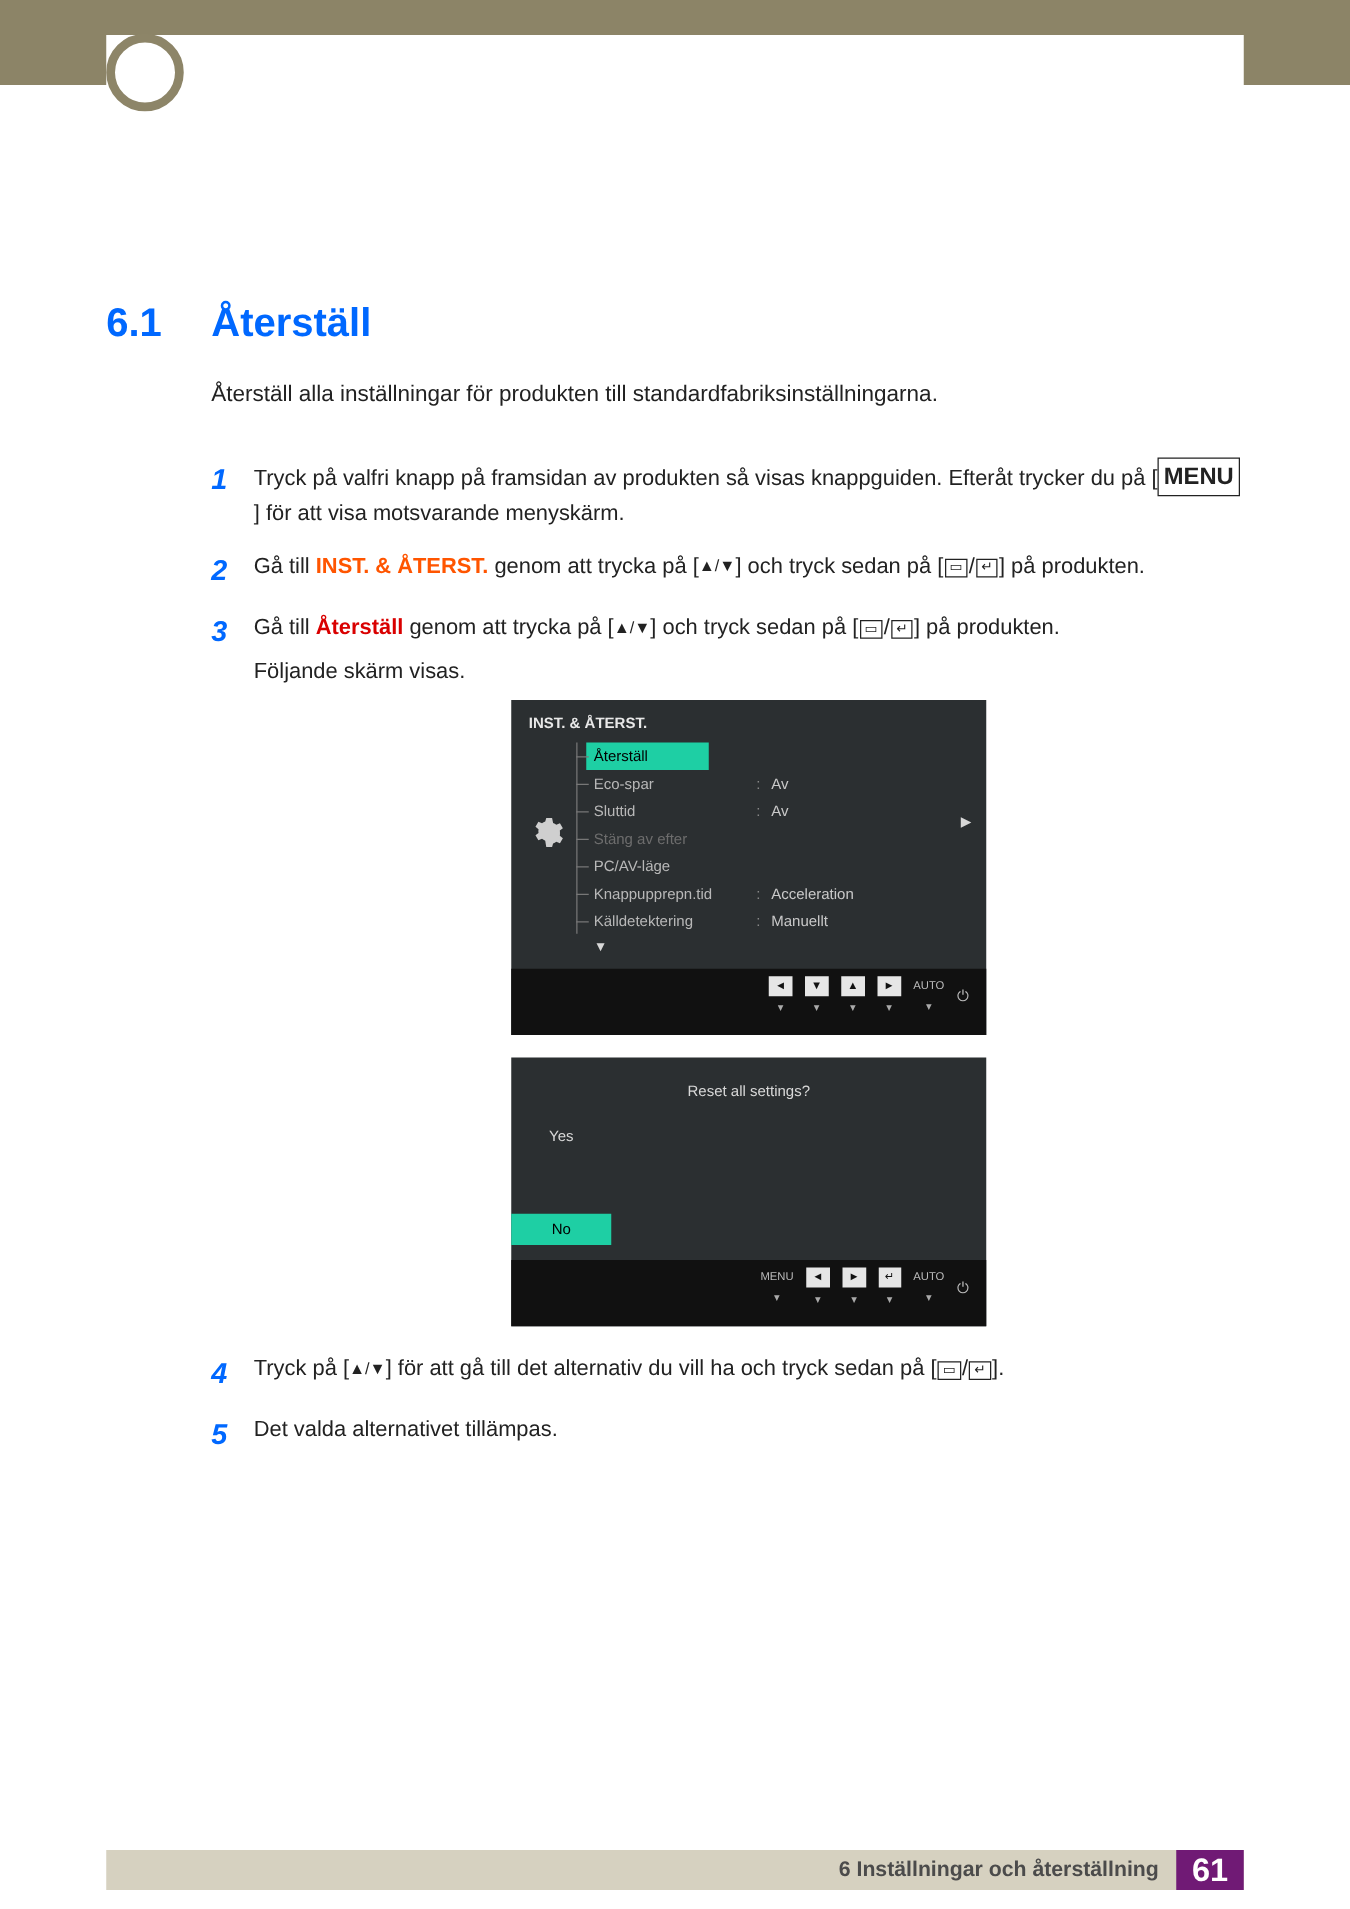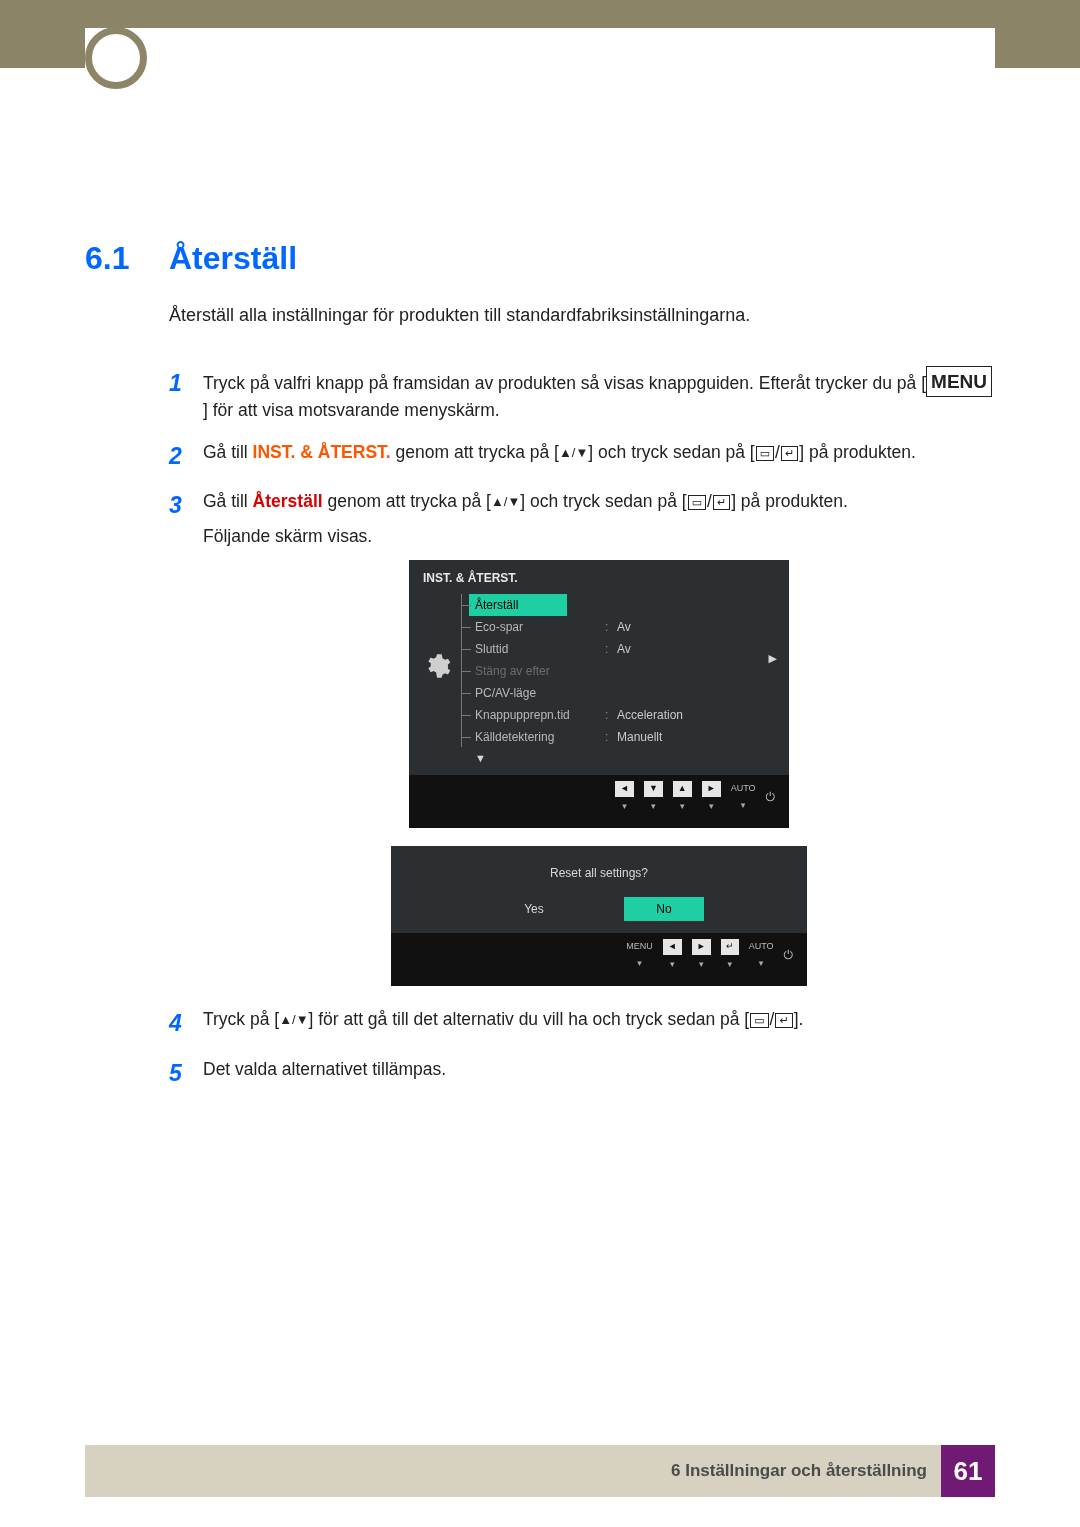--- a/index.html
+++ b/index.html
@@ -87,29 +87,29 @@
   .osd1-item.dim .osd1-label { color:#6d6d6d;}
   .osd1-arrow-r { position:absolute; right:12px; top:56px; color:#d8d8d8; font-size:11px;}
   .osd1-arrow-d { margin-left:66px; color:#d8d8d8; font-size:11px; padding-top:2px;}
   .osd-nav { background:#111; display:flex; justify-content:flex-end; align-items:center; gap:10px; padding:6px 14px 14px 14px;}
   .nav-col { display:flex; flex-direction:column; align-items:center; gap:3px;}
   .nav-btn { background:#e6e6e6; color:#111; font-size:9px; padding:1px 5px; min-width:18px; text-align:center;}
   .nav-sub { color:#aaa; font-size:9px;}
   .nav-txt { color:#bbb; font-size:9px;}
   .nav-pwr { color:#bbb; font-size:12px;}
 
-  .osd2 { width:416px; background:#2b2f31; font-size:12px; color:#d8d8d8; font-family:Arial; padding-top:18px;}
+  .osd2 { width:380px; background:#2b2f31; font-size:12px; color:#d8d8d8; font-family:Arial; padding-top:18px;}
   .osd2-q { text-align:center; margin-bottom:14px; font-size:12px;}
-  .osd2-btns { display:flex; justify-content:center; gap:50px; margin-bottom:12px;}
+  .osd2-btns { display:flex; justify-content:center; gap:50px; margin-bottom:12px;flex-direction:column;}
   .osd2-btn { width:80px; text-align:center; padding:3px 0; font-size:12px;}
   .osd2-btn.sel { background:#1ecfa4; color:#000;}
 
   .footer {
-    position:absolute; left:85px; right:85px; bottom:30px;
-    display:flex; align-items:stretch; height:52px;
+    position:absolute; left:85px; right:85px; bottom:15px;
+    display:flex; align-items:stretch; height:32px;
     background:#d6d1c0;
     margin-top:12px;
   }
   .footer-bar { flex:1; display:flex; align-items:center; justify-content:flex-end; padding-right:14px; font-weight:bold; color:#4b4b4b; font-size:17px;}
   .footer-page { flex:0 0 54px; background:#701a75; color:#fff; font-size:26px; font-weight:bold; display:flex; align-items:center; justify-content:center;}
 </style>
 </head>
 <body>
 
 <div class="top-band"></div>

